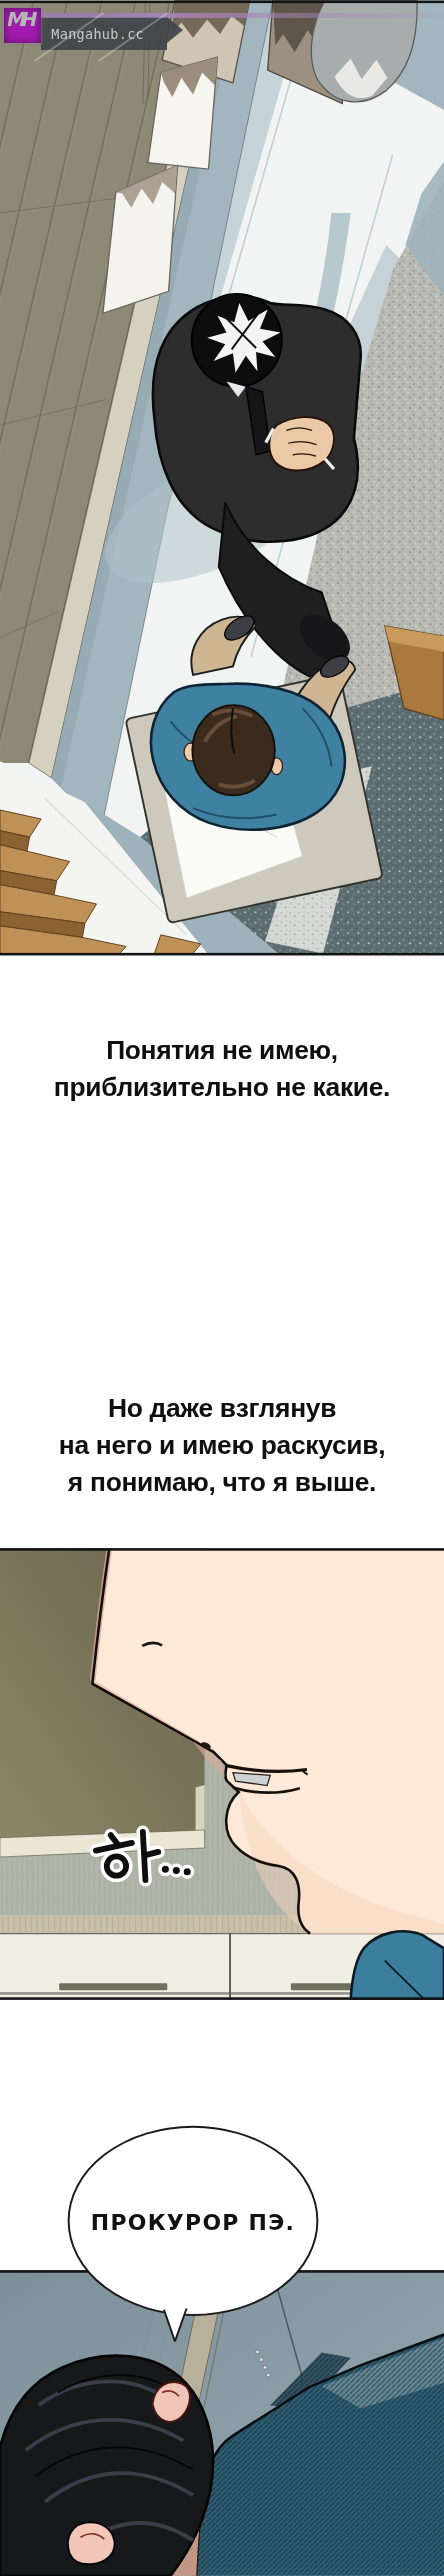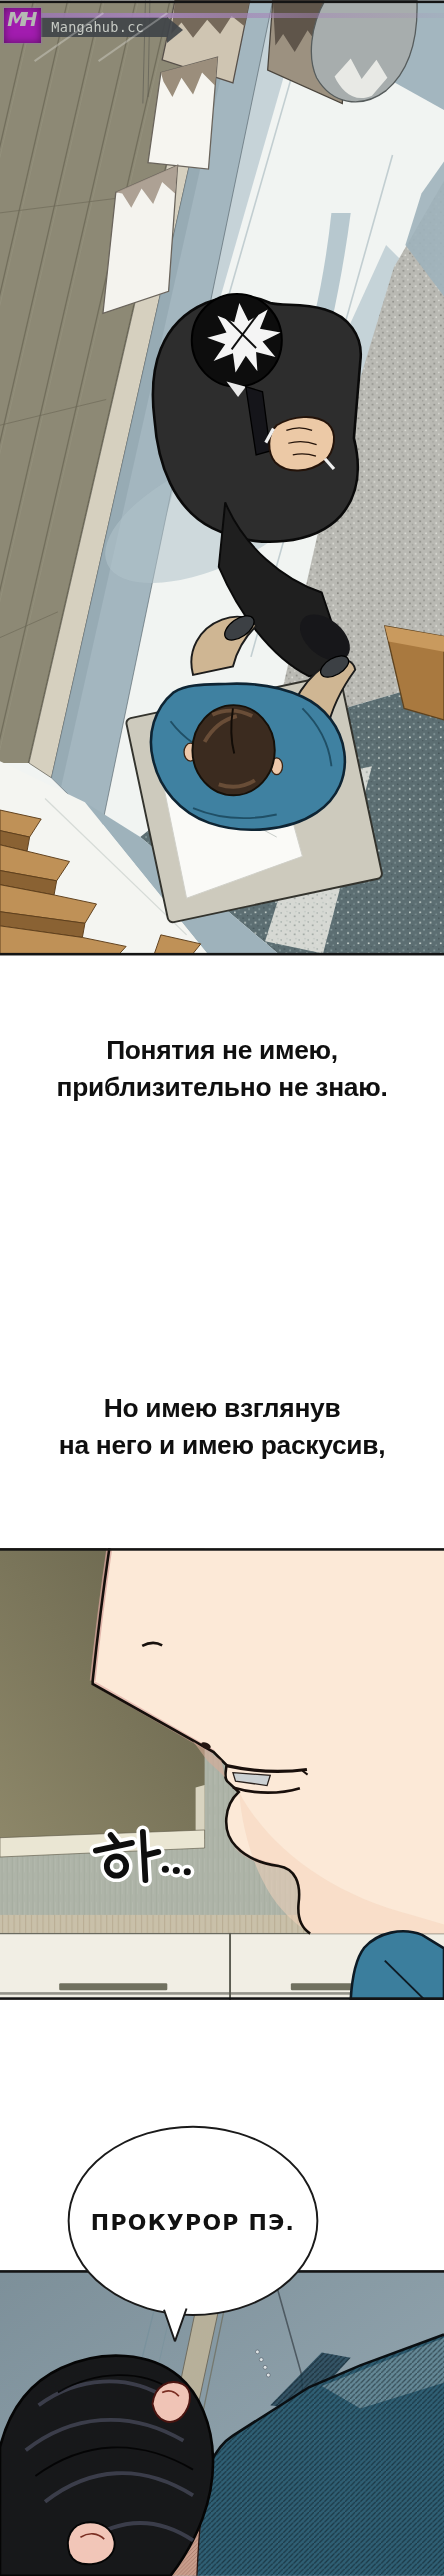--- a/index.html
+++ b/index.html
@@ -13,21 +13,21 @@
   
   .wm{position:absolute;z-index:4;}
   .wm-stripe{left:37px;top:13px;width:407px;height:4.5px;
              background:linear-gradient(90deg,#9a78ae 0%,#a585b8 30%,rgba(165,133,184,0.12) 100%);
              opacity:.9;}
   .wm-logo{left:3.9px;top:8.4px;width:37px;height:35px;border-radius:0;background:#a21caf;
            box-shadow:0 0 0 1.3px rgba(150,118,170,.4), inset 0 0 9px rgba(0,0,0,.45);
            display:flex;align-items:flex-start;justify-content:center;}
   .wm-logo span{font-family:"DejaVu Sans",sans-serif;font-style:italic;font-weight:bold;
                 font-size:19.3px;color:#b5b9b3;letter-spacing:-5.2px;padding-right:5.2px;}
-  .wm-banner{left:41px;top:16.7px;width:126px;height:20px;background:rgba(64,68,73,.92);
+  .wm-banner{left:41px;top:16.7px;width:126px;height:33px;background:rgba(64,68,73,.92);
              border-top:1.3px solid rgba(160,127,181,.75);display:flex;align-items:center;box-sizing:border-box;}
   .wm-banner span{font-family:"DejaVu Sans Mono",monospace;font-size:13.5px;color:#c6cac4;
                   padding-left:10.3px;letter-spacing:0.3px;}
   .wm-arrow{left:167px;top:16.7px;width:0;height:0;border-top:13.5px solid transparent;
             border-bottom:13.5px solid transparent;border-left:16.7px solid rgba(64,68,73,.92);}
   .wm-scratch{width:1.9px;height:84px;background:rgba(255,255,255,.28);top:-5.2px;}
   #bubble{position:absolute;left:64px;top:2119px;z-index:6;text-decoration:underline;}
   .sr{position:absolute;opacity:0;pointer-events:none;font-size:1.3px;}
 </style>
 </head>
@@ -213,26 +213,27 @@
       <div class="wm wm-logo">
         <span>MH</span>
       </div>
       <div class="wm wm-scratch" style="left:68px;transform:rotate(55deg);"></div>
       <div class="wm wm-scratch" style="left:132px;transform:rotate(55deg);"></div>
     </div>
   </div>
 
   <div class="narration" style="top:1032px;">
     <div class="nline">Понятия не имею,</div>
-    <div class="nline">приблизительно не знаю.</div>
+    <div class="nline">приблизительно не какие.</div>
   </div>
 
   <div class="narration" style="top:1390px;">
-    <div class="nline">Но имею взглянув</div>
+    <div class="nline">Но даже взглянув</div>
     <div class="nline">на него и имею раскусив,</div>
+    <div class="nline">я понимаю, что я выше.</div>
   </div>
 
   <div class="panel" style="top:1548px;height:452px;">
     <span class="sr">하...</span>
     <svg width="444" height="452" viewBox="0 0 690 702">
       <defs>
         <pattern id="wallt" width="8" height="34" patternUnits="userSpaceOnUse">
           <rect width="8" height="34" fill="#aeb4a8"></rect>
           <line x1="3" y1="0" x2="3" y2="34" stroke="#a2a89c" stroke-width="1"></line>
           <line x1="6" y1="6" x2="6" y2="28" stroke="#b6bcb0" stroke-width="1"></line>

